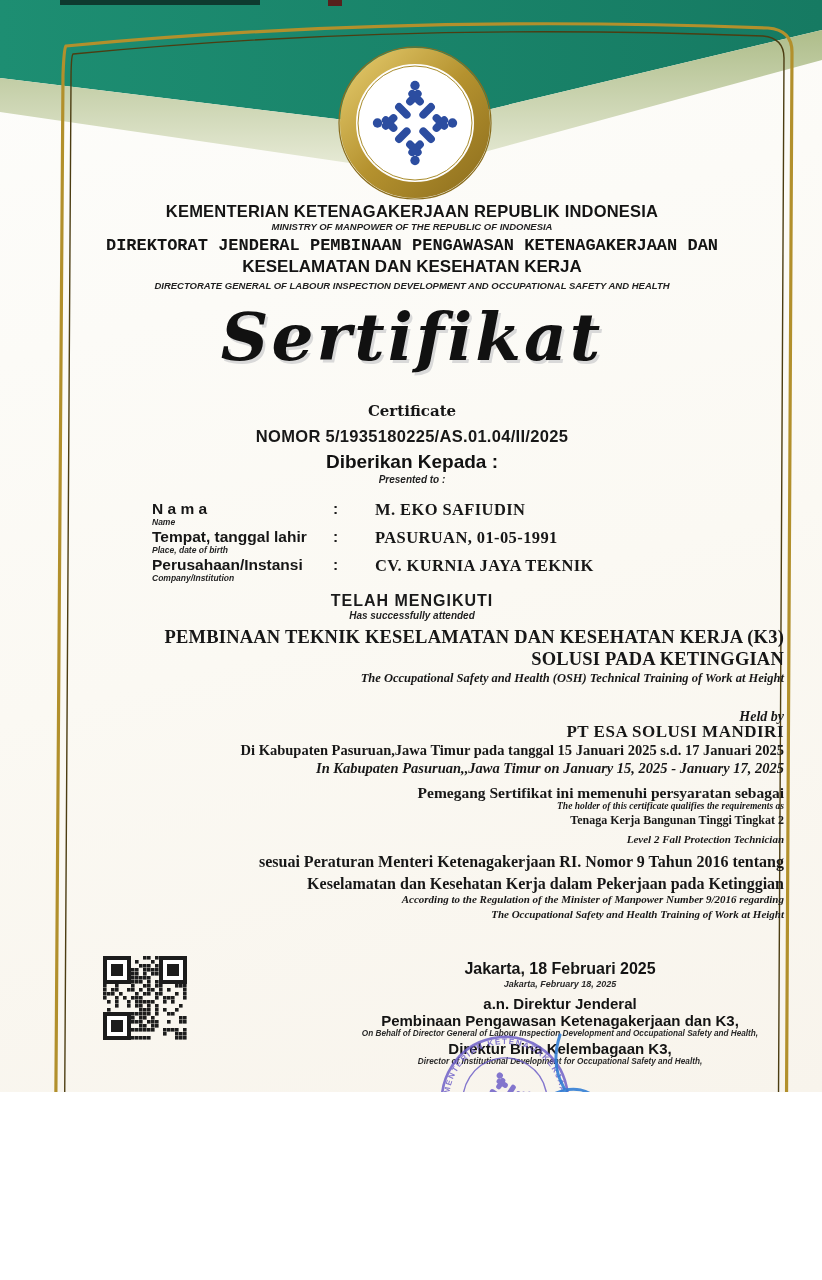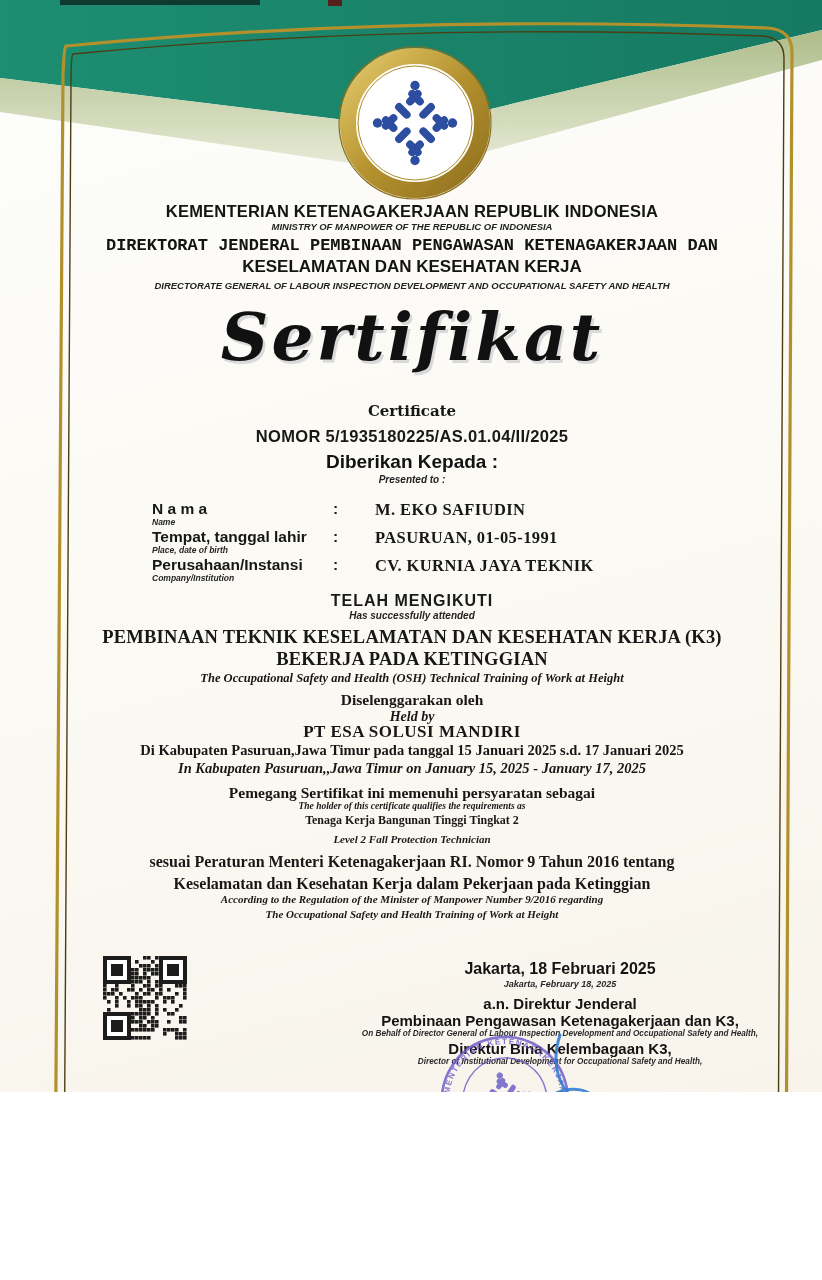--- a/index.html
+++ b/index.html
@@ -29,21 +29,21 @@
   .frow{position:absolute;left:0;width:560px;height:32px;}
   .flabel{position:absolute;left:0;top:0;font-size:15.5px;font-weight:600;color:#161616;white-space:nowrap;}
   .fsub{position:absolute;left:0;top:17px;font-size:8.5px;font-weight:bold;font-style:italic;color:#242424;white-space:nowrap;}
   .fcolon{position:absolute;left:181px;top:0;font-size:15.5px;font-weight:bold;}
   .fvalue{position:absolute;left:223px;top:0;font-family:"Liberation Serif",serif;
           font-size:16.5px;font-weight:bold;letter-spacing:.4px;color:#171717;white-space:nowrap;}
 
   .attended{font-size:16px;font-weight:600;letter-spacing:1px;color:#1a1a1a;}
   .attended-en{font-size:10px;font-weight:bold;font-style:italic;color:#222;}
 
-  .serif-b{font-family:"Liberation Serif",serif;font-weight:bold;color:#171717;}
+  .serif-b{font-family:"Liberation Serif",serif;font-weight:bold;color:#171717;text-align:right;}
   .t-main{font-size:18.5px;letter-spacing:.2px;}
   .t-sub-i{font-size:12.5px;font-style:italic;}
   .t-held{font-size:15.5px;}
   .t-held-i{font-size:14px;font-style:italic;}
   .t-org{font-size:17px;letter-spacing:.5px;}
   .t-venue{font-size:14.5px;}
   .t-venue-i{font-size:14.5px;font-style:italic;}
   .t-qual{font-size:15.5px;}
   .t-qual-i{font-size:9.5px;font-style:italic;}
   .t-role{font-size:12px;}
@@ -159,23 +159,22 @@
       <span class="flabel">Perusahaan/Instansi</span>
       <span class="fsub">Company/Institution</span>
       <span class="fcolon">:</span>
       <span class="fvalue">CV. KURNIA JAYA TEKNIK</span>
     </div>
   </div>
 
   <div class="center attended" style="top:592px;">TELAH MENGIKUTI</div>
   <div class="center attended-en" style="top:610px;">Has successfully attended</div>
   <div class="center serif-b t-main" style="top:627px;">PEMBINAAN TEKNIK KESELAMATAN DAN KESEHATAN KERJA (K3)</div>
-  <div class="center serif-b t-main" style="top:649px;">BEKERJA PADA KETINGGIAN</div>
+  <div class="center serif-b t-main" style="top:649px;">SOLUSI PADA KETINGGIAN</div>
   <div class="center serif-b t-sub-i" style="top:671px;">The Occupational Safety and Health (OSH) Technical Training of Work at Height</div>
-  <div class="center serif-b t-held" style="top:691px;">Diselenggarakan oleh</div>
   <div class="center serif-b t-held-i" style="top:709px;">Held by</div>
   <div class="center serif-b t-org" style="top:722px;">PT ESA SOLUSI MANDIRI</div>
   <div class="center serif-b t-venue" style="top:742px;">Di Kabupaten Pasuruan,Jawa Timur pada tanggal 15 Januari 2025 s.d. 17 Januari 2025</div>
   <div class="center serif-b t-venue-i" style="top:760px;">In Kabupaten Pasuruan,,Jawa Timur on January 15, 2025 - January 17, 2025</div>
 
   <div class="center serif-b t-qual" style="top:784px;">Pemegang Sertifikat ini memenuhi persyaratan sebagai</div>
   <div class="center serif-b t-qual-i" style="top:801px;">The holder of this certificate qualifies the requirements as</div>
   <div class="center serif-b t-role" style="top:813px;">Tenaga Kerja Bangunan Tinggi Tingkat 2</div>
   <div class="center serif-b t-role-i" style="top:833px;">Level 2 Fall Protection Technician</div>
 

